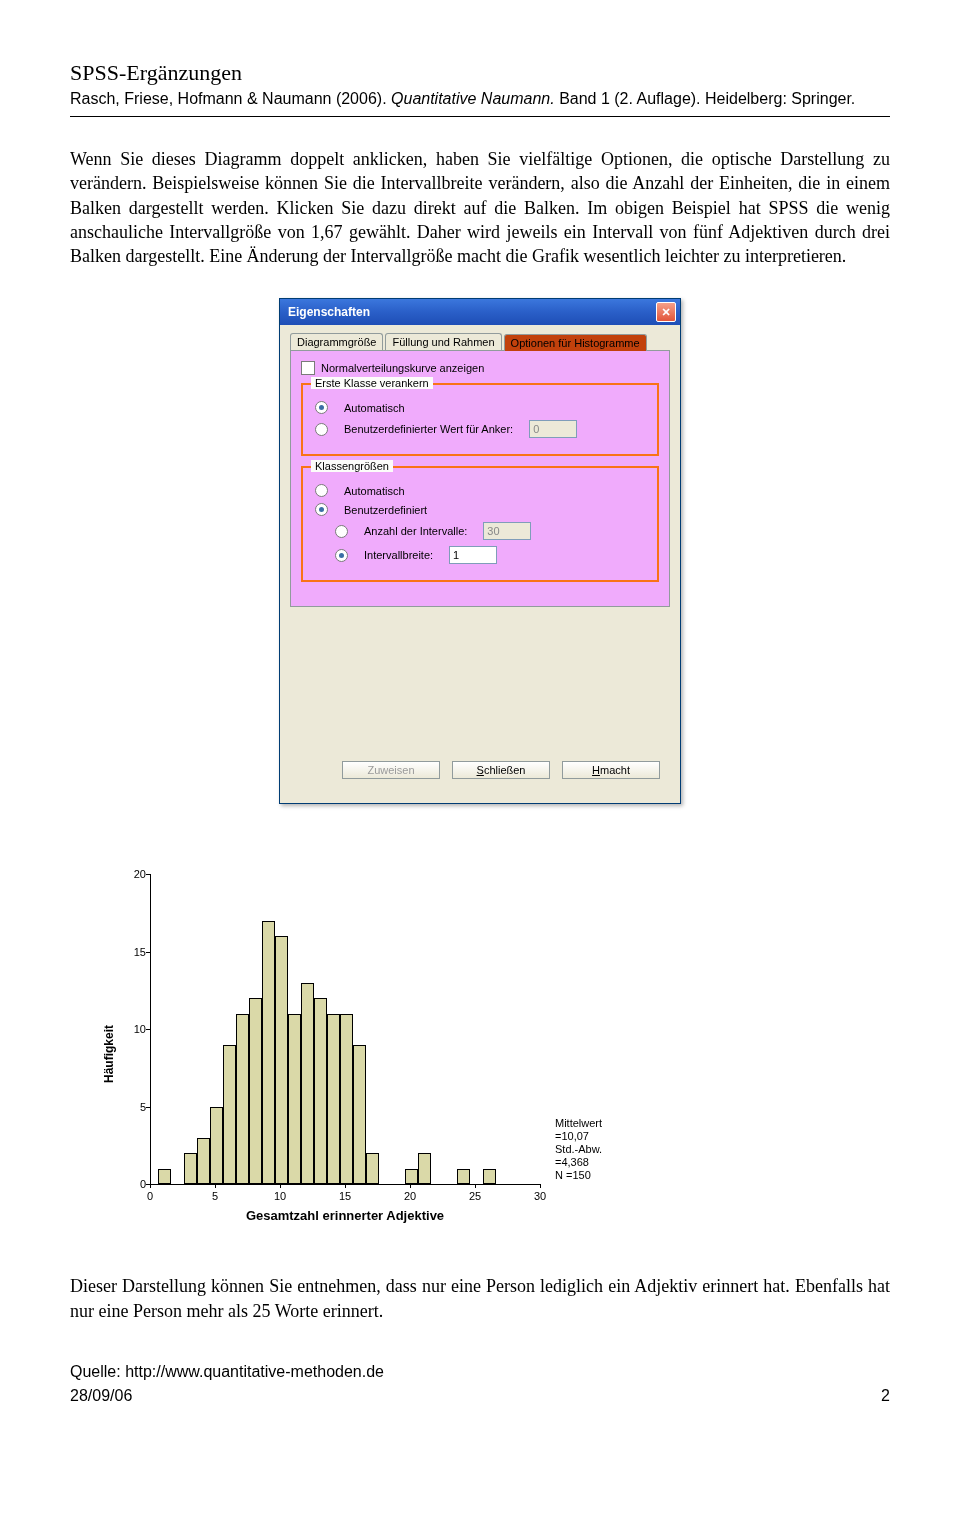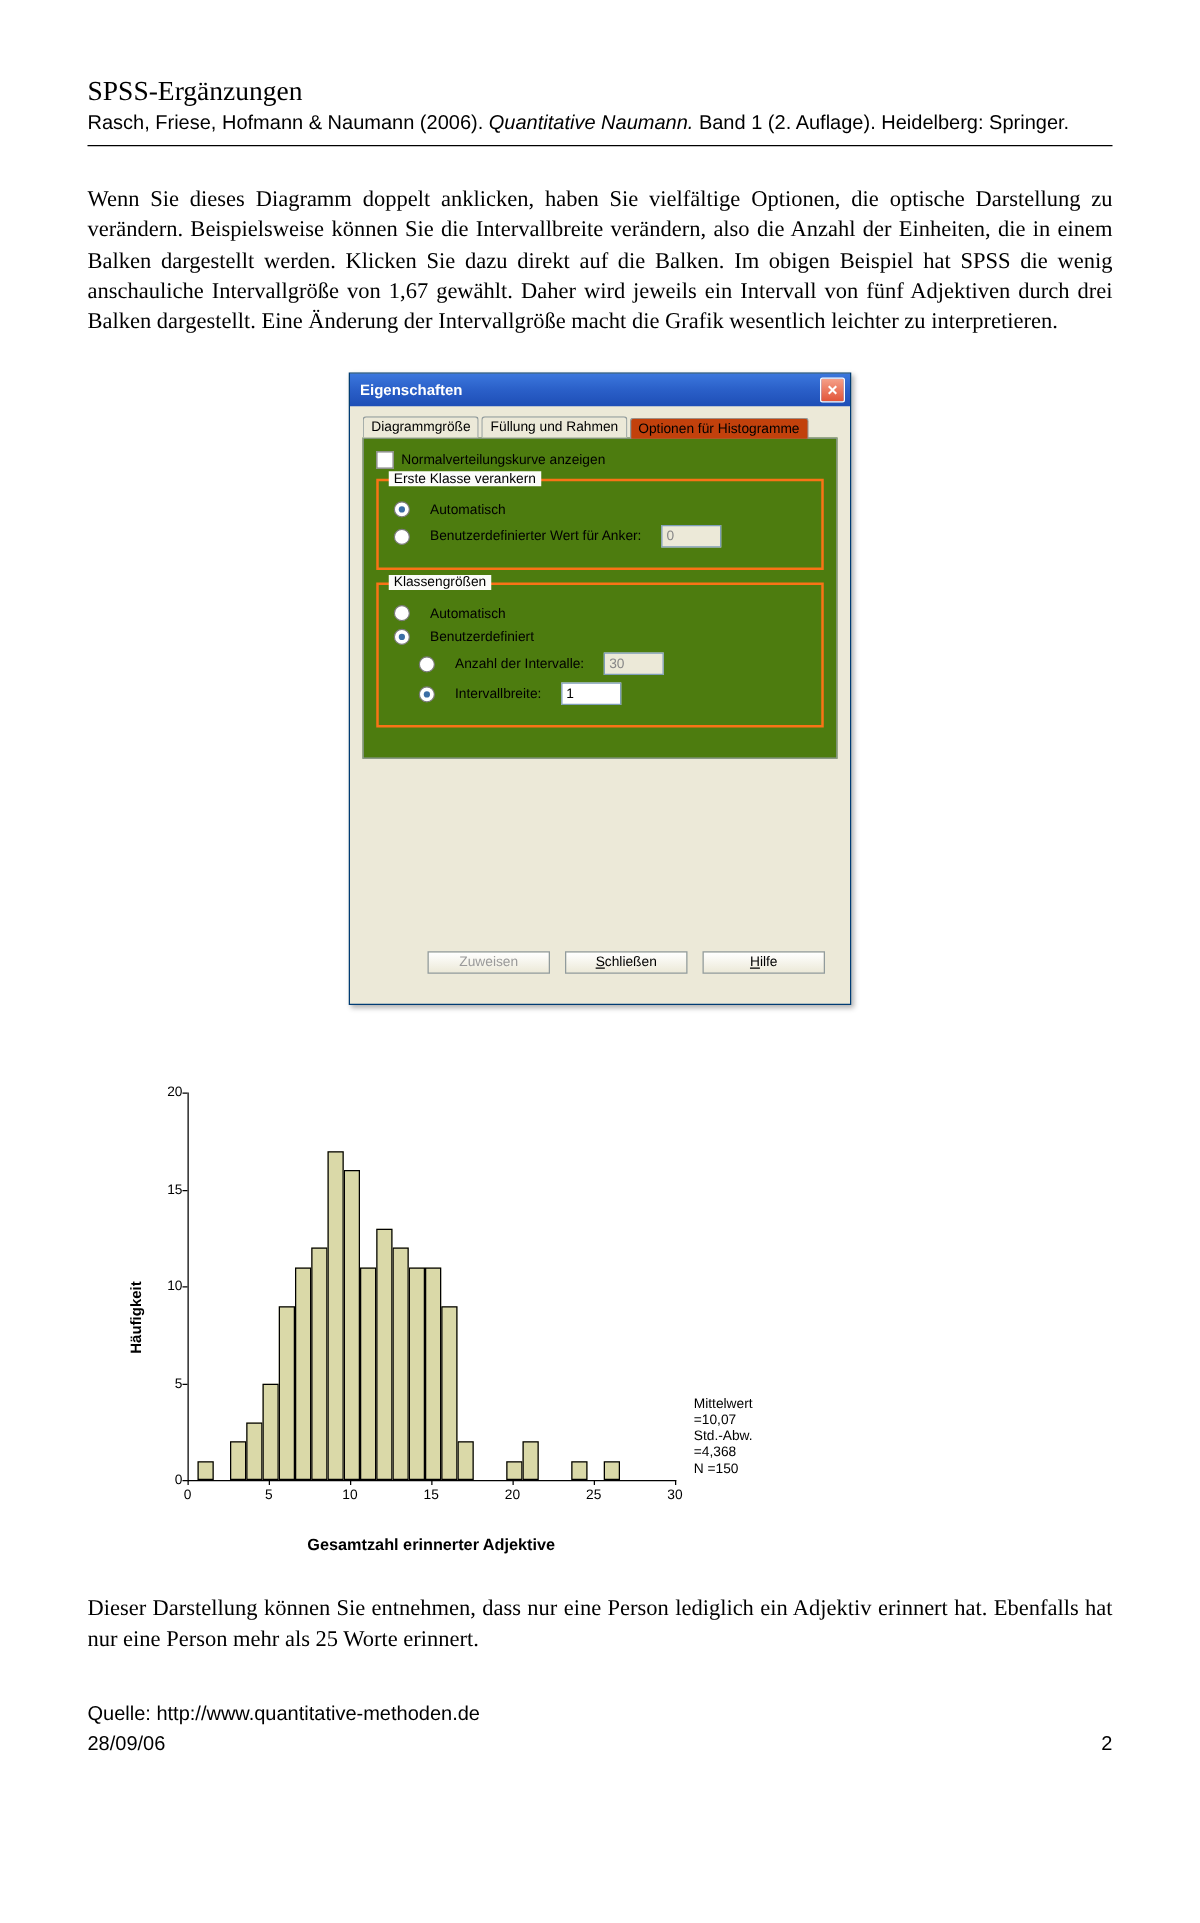--- a/index.html
+++ b/index.html
@@ -52,21 +52,21 @@
     border: 1px solid #919b9c;
     border-bottom: none;
     padding: 2px 6px;
     background: #ece9d8;
     border-radius: 3px 3px 0 0;
     font-size: 11px;
   }
   .tab.active { background: #c2410c; position: relative; top: 1px; }
   .tabpanel {
     border: 1px solid #919b9c;
-    background: #4d7c0f;
+    background: #f0abfc;
     padding: 10px 10px 14px 10px;
     text-align: center;
   }
   .chk { display: flex; align-items: center; gap: 6px; margin-bottom: 8px; }
   .chkbox { width: 12px; height: 12px; border: 1px solid #7a7a7a; background: #fff; }
   .groupbox {
     border: 2px solid #f97316;
     padding: 10px 10px 10px 12px;
     margin-bottom: 10px;
     position: relative;
@@ -116,21 +116,21 @@
   }
   .plot {
     position: absolute; left: 50px; top: 10px; width: 390px; height: 310px;
     border-left: 1.5px solid #000; border-bottom: 1.5px solid #000;
   }
   .ytick { position: absolute; left: 30px; width: 16px; text-align: right; font: 11px Arial; }
   .ytick-mark { position: absolute; left: 46px; width: 4px; height: 1px; background: #000; }
   .xtick { position: absolute; top: 326px; font: 11px Arial; transform: translateX(-50%); }
   .xtick-mark { position: absolute; top: 320px; width: 1px; height: 4px; background: #000; }
   .xaxis-label {
-    position: absolute; left: 50px; width: 390px; top: 364px;
+    position: absolute; left: 50px; width: 390px; top: 344px;
     text-align: center; font: bold 13px Arial;
   }
   .bars { position: absolute; left: 0; bottom: 0; width: 100%; height: 100%; display: flex; align-items: flex-end; }
   .bar { background: #dad9a8; border: 1px solid #000; box-sizing: border-box; margin-right: -1px; }
   .stats {
     position: absolute; left: 455px; bottom: 62px;
     font: 11px Arial; line-height: 1.2;
   }
 
   .para2 { font-size: 18px; text-align: justify; line-height: 1.35; margin: 10px 0 40px 0; }
@@ -198,21 +198,21 @@
             <span class="radio sel"></span>
             <span>Intervallbreite:</span>
             <span class="txtinput">1</span>
           </div>
         </div>
       </div>
     </div>
     <div class="dlg-buttons">
       <div class="btn disabled"><span>Zuweisen</span></div>
       <div class="btn"><u>S</u><span id="close-rest">chließen</span></div>
-      <div class="btn"><u>H</u><span id="help-rest">ilfe</span></div>
+      <div class="btn"><u>H</u><span id="help-rest">macht</span></div>
     </div>
   </div>
 </div>
 
 <div class="chart-wrap">
   <div class="yaxis-label">Häufigkeit</div>
   <div class="plot" id="plot">
     <div class="bars" id="bars">
         <div class="bar" style="position: absolute; left: 6.5px; width: 13px; height: 15.5px;"></div>
         <div class="bar" style="position: absolute; left: 19.5px; width: 13px; height: 0px; border: none;"></div>

